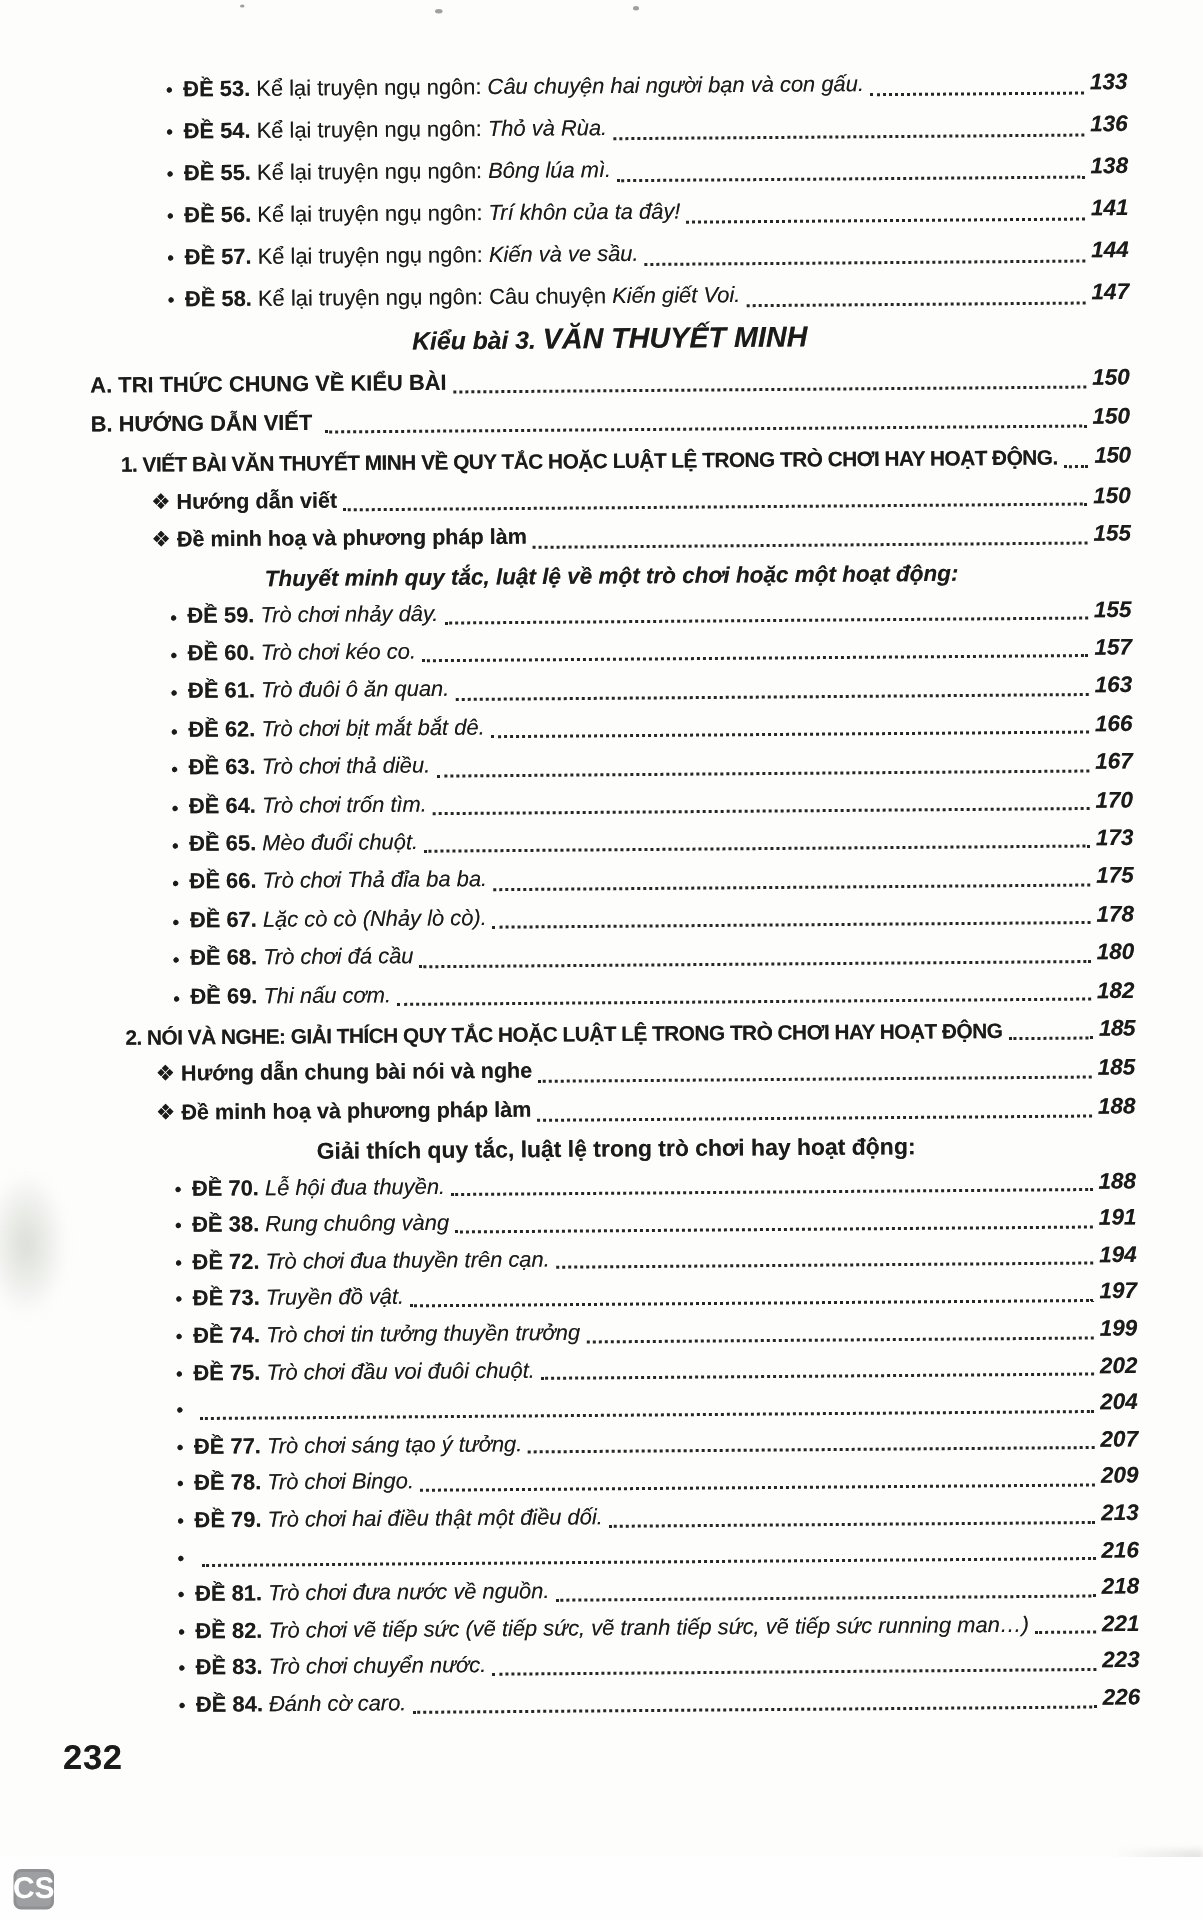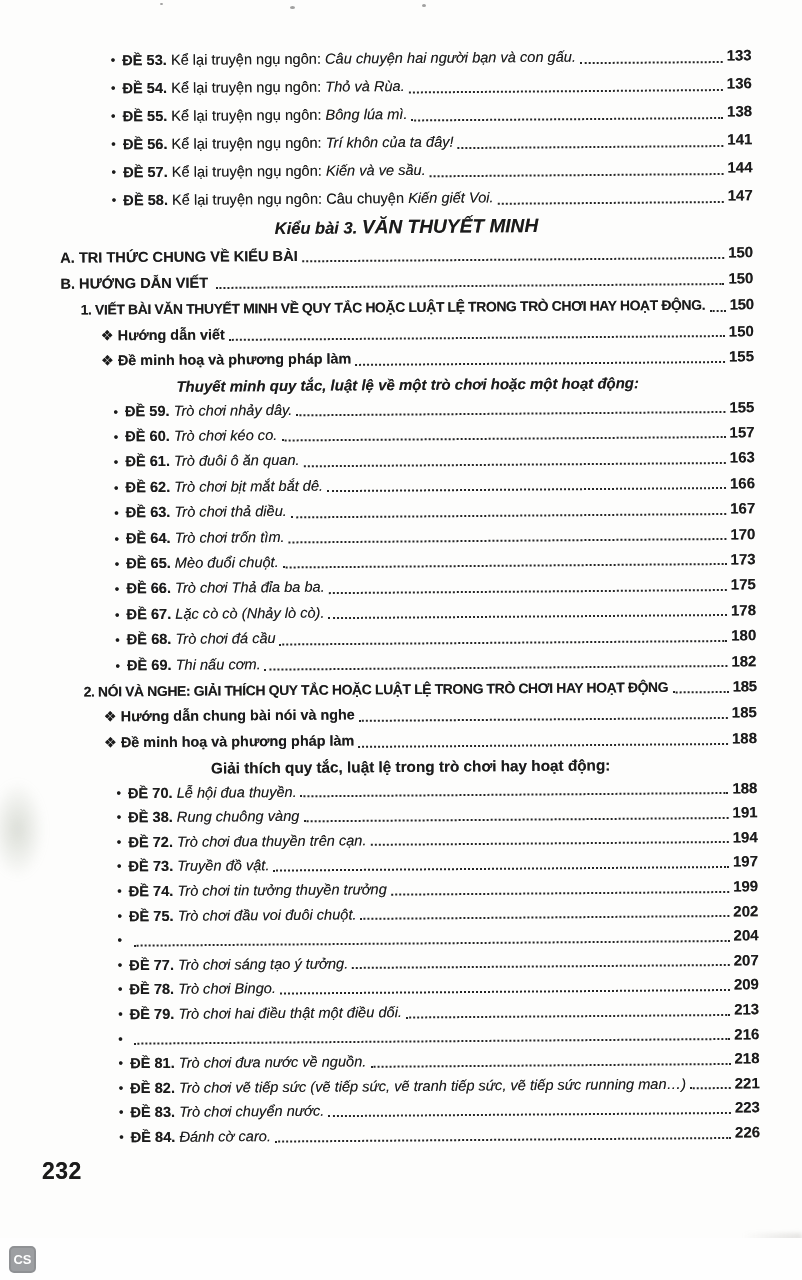--- a/index.html
+++ b/index.html
@@ -21,27 +21,27 @@
   .r-c1{height:25px;line-height:25px;justify-content:center;font-size:15px;}
   .r-c2{height:25px;line-height:25px;justify-content:center;font-size:15.3px;}
   .bullet{margin-right:7px;font-size:13px;}
   .s-b{font-weight:700;}
   .s-p{font-weight:400;}
   .s-i{font-style:italic;}
   .s-bi{font-weight:700;font-style:italic;}
   .s-big{font-weight:700;font-style:italic;font-size:1.16em;}
   .fill{flex:1 1 auto;min-width:4px;margin:0 4px;border-bottom:2px dotted #262626;
         transform:translateY(-6.5px);}
-  .pg{font-weight:700;font-size:15px;}
+  .pg{font-weight:700;font-size:15px;font-style:italic;}
   .pagenum{position:absolute;left:42px;top:1158px;font-size:23px;font-weight:700;
            letter-spacing:.5px;text-shadow:0 0 .4px rgba(20,20,20,.55);}
   .footer{position:absolute;left:0;right:0;bottom:0;height:42px;display:flex;
           align-items:center;padding-left:9px;background:#fefefe;}
   .cslogo{width:27px;height:27px;border-radius:5px;background:#9d9fa2;color:#ffffff;
-          font-weight:700;font-size:13px;display:flex;align-items:center;
+          font-weight:700;font-size:20px;display:flex;align-items:center;
           justify-content:center;margin-right:9px;border:2px solid #8f9194;
           box-sizing:border-box;flex:0 0 auto;}
   .fline{color:#a9a9a9;font-size:17px;}
   .smudge{position:absolute;left:-20px;top:762px;width:75px;height:135px;
           background:radial-gradient(closest-side,rgba(140,150,130,.30),rgba(140,150,130,0) 72%);
           filter:blur(4px);}
   .speck{position:absolute;background:#444;border-radius:50%;opacity:.5;}
   .speck.s1{left:290px;top:6px;width:5px;height:3px;}
   .speck.s2{left:422px;top:4px;width:4px;height:3px;}
   .speck.s3{left:160px;top:3px;width:3px;height:2px;}

